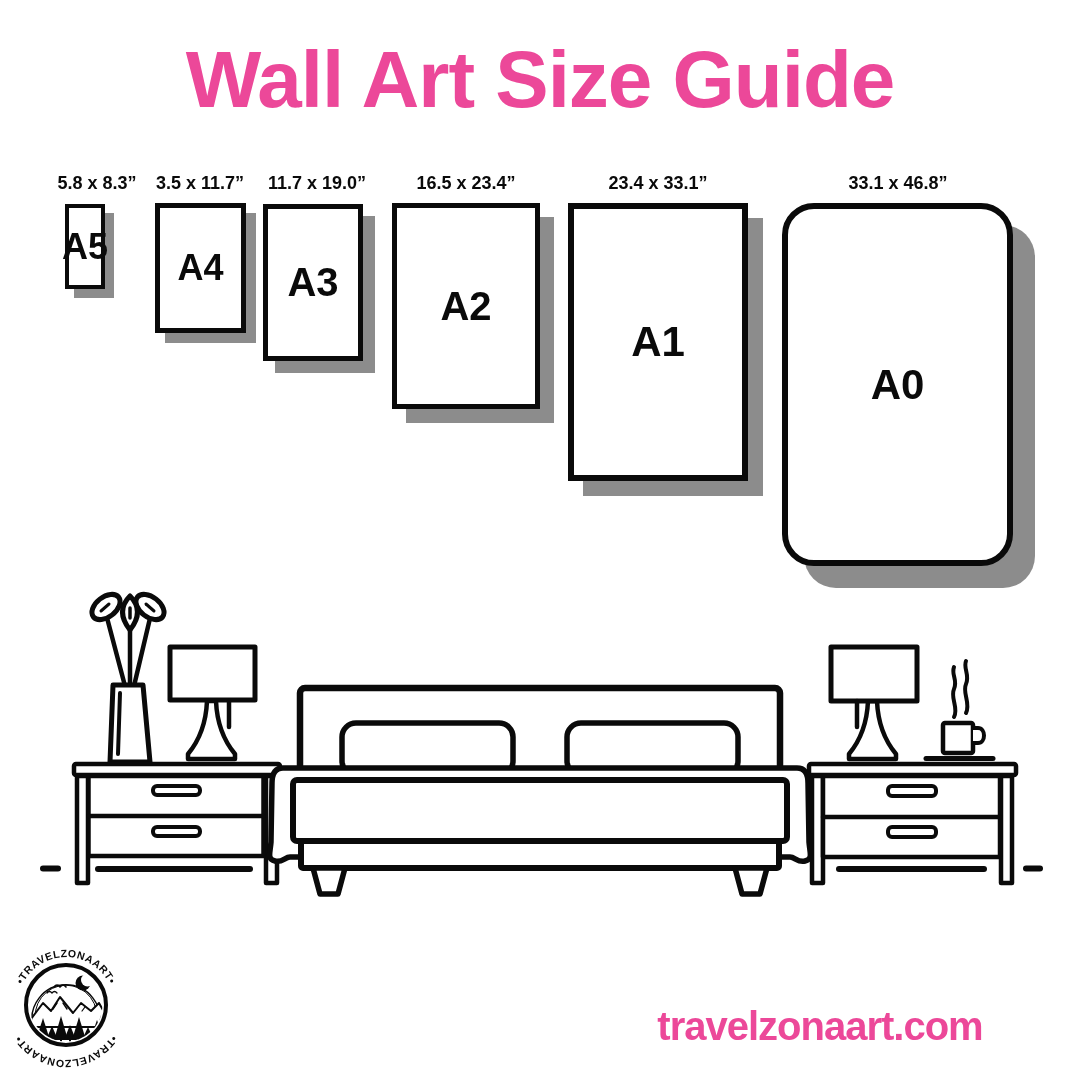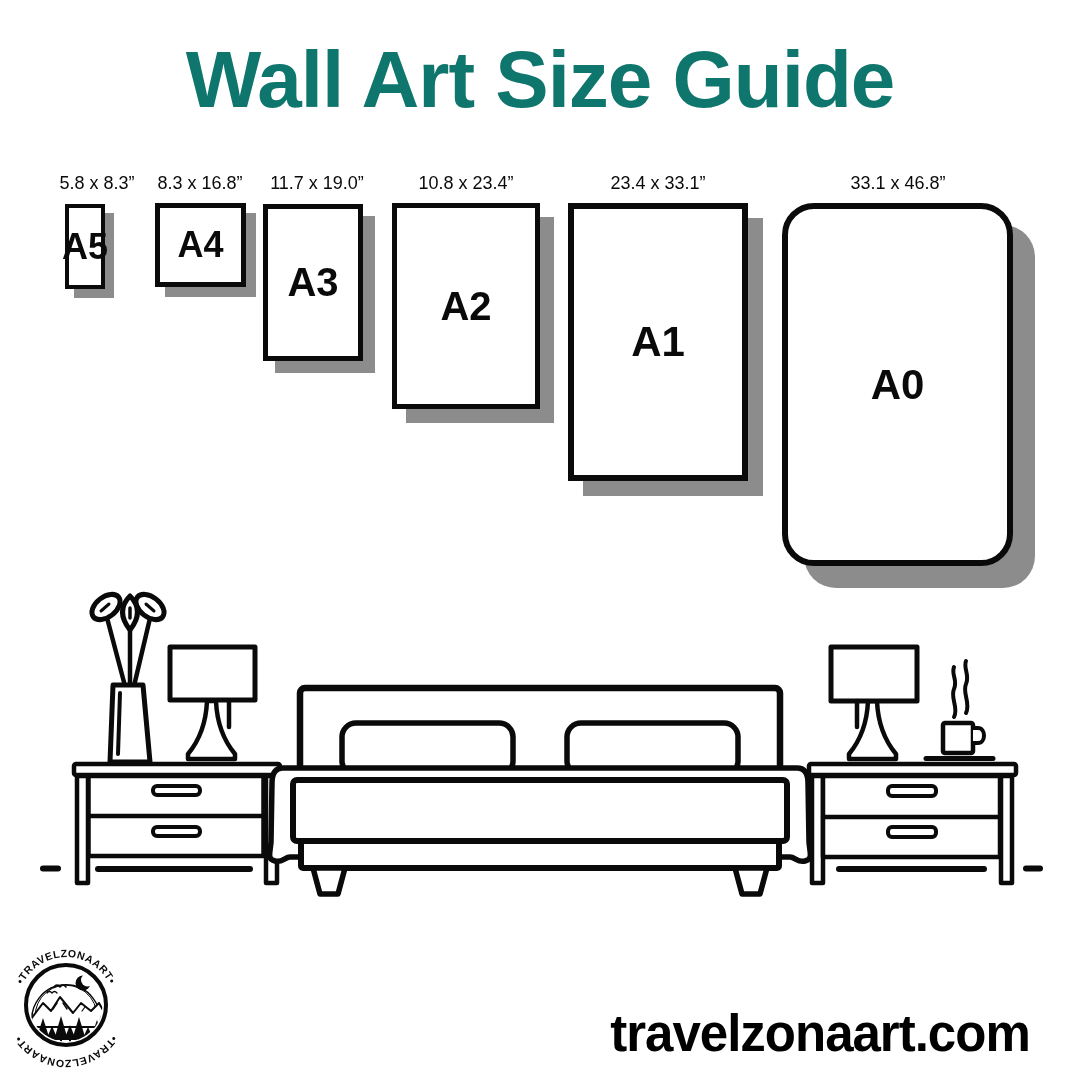--- a/index.html
+++ b/index.html
@@ -3,63 +3,63 @@
 <meta charset="utf-8">
 <style>
   html,body{margin:0;padding:0;background:#ffffff;}
   #canvas{
     position:relative;width:1080px;height:1080px;background:#ffffff;
     font-family:"Liberation Sans",sans-serif;color:#000;overflow:hidden;
   }
   
   .title{
     position:absolute;left:0;top:38px;width:1080px;text-align:center;
-    font-size:80px;font-weight:800;letter-spacing:-1px;line-height:1.05;color:#0f766e;
+    font-size:80px;font-weight:800;letter-spacing:-1px;line-height:1.05;color:#ec4899;
   }
   
   .dim-label{
     position:absolute;width:160px;top:173px;text-align:center;
-    font-size:18px;font-weight:400;letter-spacing:0px;white-space:nowrap;color:#0a0a0a;
+    font-size:18px;font-weight:700;letter-spacing:0px;white-space:nowrap;color:#0a0a0a;
   }
   .paper{
     position:absolute;background:#fff;border:4px solid #0a0a0a;box-sizing:border-box;
     display:flex;align-items:center;justify-content:center;
     font-weight:700;color:#0a0a0a;
   }
   .lbl-a5{left:17px;}  .lbl-a4{left:120px;} .lbl-a3{left:237px;}
   .lbl-a2{left:386px;} .lbl-a1{left:578px;text-align:center;} .lbl-a0{left:818px;}
   .p-a5{left:65px; top:204px;width:40px; height:85px; border-width:4px;box-shadow:9px 9px 0 0 #8c8c8c;font-size:36px;}
-  .p-a4{left:155px;top:203px;width:91px; height:84px;border-width:5px;box-shadow:10px 10px 0 0 #8c8c8c;font-size:36px;}
+  .p-a4{left:155px;top:203px;width:91px; height:130px;border-width:5px;box-shadow:10px 10px 0 0 #8c8c8c;font-size:36px;}
   .p-a3{left:263px;top:204px;width:100px;height:157px;border-width:5px;box-shadow:12px 12px 0 0 #8c8c8c;font-size:40px;}
   .p-a2{left:392px;top:203px;width:148px;height:206px;border-width:5px;box-shadow:14px 14px 0 0 #8c8c8c;font-size:40px;}
   .p-a1{left:568px;top:203px;width:180px;height:278px;border-width:6px;box-shadow:15px 15px 0 0 #8c8c8c;font-size:42px;}
   .p-a0{left:782px;top:203px;width:231px;height:363px;border-width:6px;box-shadow:22px 22px 0 0 #8c8c8c;font-size:42px;border-radius:32px;}
   
   .scene{position:absolute;left:30px;top:580px;width:1020px;height:330px;}
   .scene path,.scene rect,.scene line,.scene polygon,.scene ellipse{vector-effect:none;}
   
   .logo{position:absolute;left:5px;top:939px;width:124px;height:134px;}
   .logo text{font-family:"Liberation Sans",sans-serif;font-weight:700;font-size:10.5px;letter-spacing:0.6px;fill:#0a0a0a;}
   
   .website{
     position:absolute;left:560px;top:1004px;width:520px;text-align:center;
-    font-size:51px;font-weight:800;letter-spacing:-1px;color:#000000;white-space:nowrap;
+    font-size:40px;font-weight:800;letter-spacing:-1px;color:#ec4899;white-space:nowrap;
   }
 </style>
 </head>
 <body>
 
 <div id="canvas">
 
   <div class="title">Wall Art Size Guide</div>
 
   <div class="dim-label lbl-a5">5.8 x 8.3”</div>
-  <div class="dim-label lbl-a4">8.3 x 16.8”</div>
+  <div class="dim-label lbl-a4">3.5 x 11.7”</div>
   <div class="dim-label lbl-a3">11.7 x 19.0”</div>
-  <div class="dim-label lbl-a2">10.8 x 23.4”</div>
+  <div class="dim-label lbl-a2">16.5 x 23.4”</div>
   <div class="dim-label lbl-a1">23.4 x 33.1”</div>
   <div class="dim-label lbl-a0">33.1 x 46.8”</div>
 
   <div class="paper p-a5">
       <span>A5</span>
     </div>
   <div class="paper p-a4">
       <span>A4</span>
     </div>
   <div class="paper p-a3">

